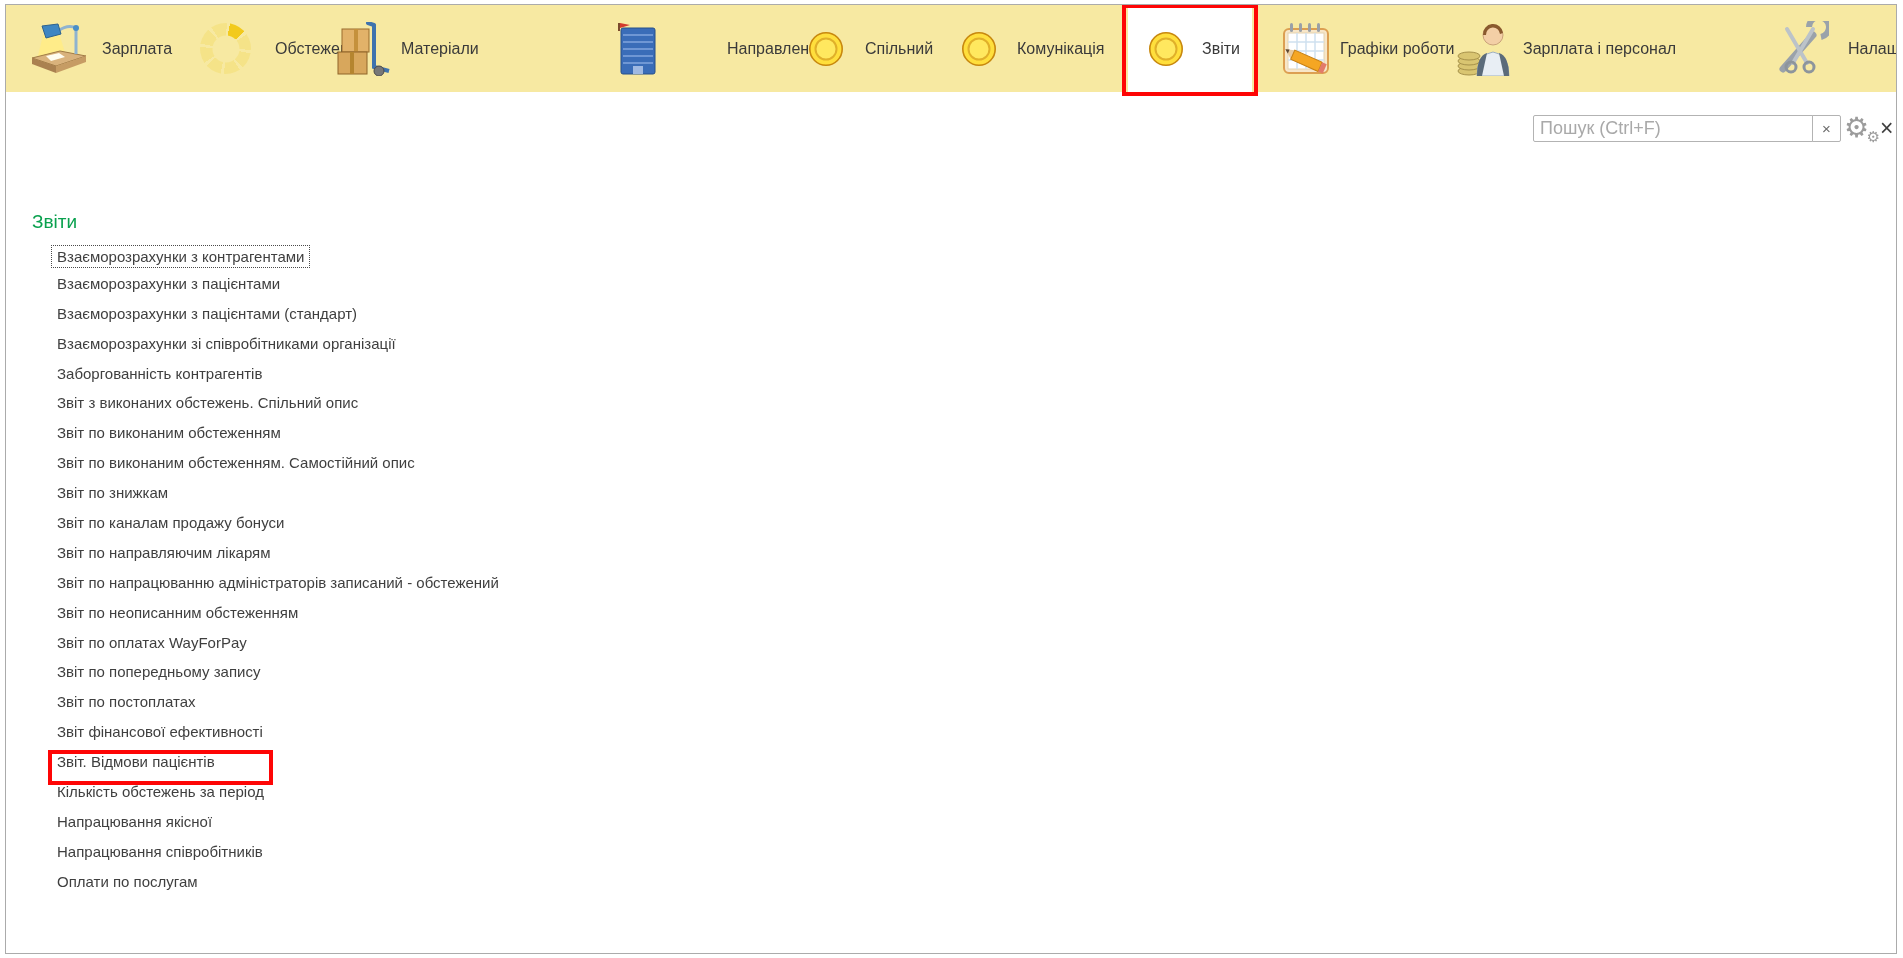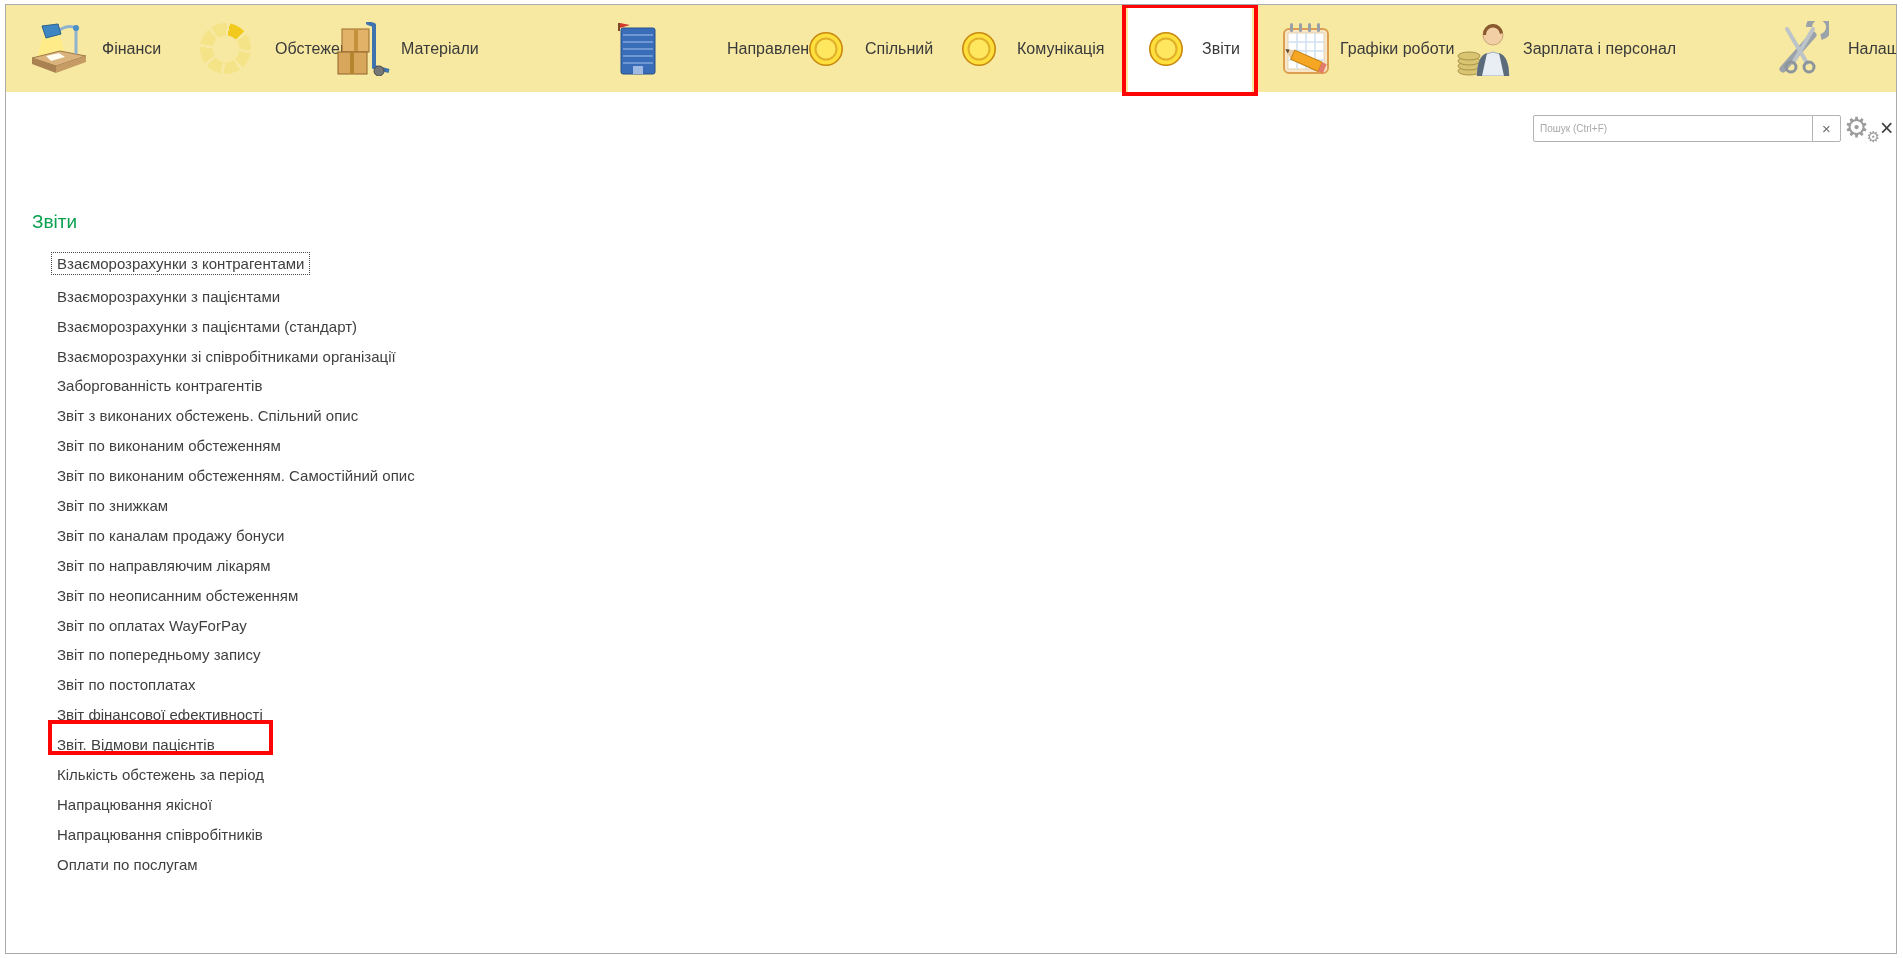--- a/index.html
+++ b/index.html
@@ -27,34 +27,34 @@
       #f5e388 91deg 128deg, rgba(0,0,0,0) 128deg 136deg,
       #f5e388 136deg 173deg, rgba(0,0,0,0) 173deg 181deg,
       #f5e388 181deg 218deg, rgba(0,0,0,0) 218deg 226deg,
       #f5e388 226deg 263deg, rgba(0,0,0,0) 263deg 271deg,
       #f5e388 271deg 308deg, rgba(0,0,0,0) 308deg 316deg,
       #f5e388 316deg 353deg, rgba(0,0,0,0) 353deg 360deg);}
   .spinner-hole{position:absolute;left:50%;top:50%;transform:translate(-50%,-50%);
     width:27px;height:27px;border-radius:50%;background:#f7e9a2;}
   
   .search-input{position:absolute;left:1527px;top:110px;width:280px;height:27px;
-    border:1px solid #b3b3b3;border-radius:2px 0 0 2px;padding:0 6px;font-size:10px;color:#333;
+    border:1px solid #b3b3b3;border-radius:2px 0 0 2px;padding:0 6px;font-size:18px;color:#333;
     box-sizing:border-box;outline:none;font-family:"Liberation Sans",sans-serif;background:#fff;}
   .search-input::placeholder{color:#a9a9a9;}
   .clear-box{position:absolute;left:1806px;top:110px;width:29px;height:27px;border:1px solid #b3b3b3;
     box-sizing:border-box;display:flex;align-items:center;justify-content:center;font-size:15px;
     color:#6b6b6b;background:#fff;cursor:pointer;border-radius:0 2px 2px 0;}
   .gear{position:absolute;left:1838px;top:105px;width:34px;height:36px;color:#9c9c9c;cursor:pointer;}
   .gear .g1{font-size:28px;line-height:36px;display:block;text-align:left;}
   .gear .g2{position:absolute;font-size:15px;right:-2px;bottom:0;}
   .close-x{position:absolute;left:1874px;top:109px;font-size:23px;color:#3f3f3f;cursor:pointer;line-height:28px;}
   
   .page-title{position:absolute;left:26px;top:206px;font-size:19px;color:#0ba14f;}
   .reports{position:absolute;left:0;top:240px;width:100%;}
-  .report-row{height:29.9px;display:flex;align-items:flex-end;padding-left:51px;position:relative;
+  .report-row{height:29.9px;display:flex;align-items:flex-start;padding-left:51px;position:relative;
     font-size:15px;color:#3f3f3f;cursor:pointer;}
   .report-row span.plain{pointer-events:auto;}
   .focus-frame{border:1px dotted #4a4a4a;padding:2px 5px;margin-left:-6px;}
   .item-annotation{left:42px;top:-3px;width:225px;height:35px;}
 </style>
 </head>
 <body>
 
 <div class="app-window">
 
@@ -65,21 +65,21 @@
             <polygon points="15,13 31,11 38,34 9,38" fill="#ffec86" opacity="0.9"></polygon>
             <polygon points="4,36 32,29 58,34 28,44" fill="#d9b27c" stroke="#a07b46" stroke-width="1"></polygon>
             <polygon points="4,36 4,42 28,51 28,44" fill="#aa8150"></polygon>
             <polygon points="58,34 58,40 28,51 28,44" fill="#c69c64"></polygon>
             <polygon points="18,34 31,31 37,35 23,39" fill="#fffdf0"></polygon>
             <path d="M30,9 Q40,2 48,6 L48,32" stroke="#8fb3cf" stroke-width="3" fill="none"></path>
             <circle cx="48" cy="6" r="3" fill="#4a8fc7"></circle>
             <polygon points="14,4 30,2 33,12 18,16" fill="#3e86c2" stroke="#2d628f" stroke-width="1"></polygon>
           </svg>
         </span>
-        <span class="tab-label">Фінанси</span>
+        <span class="tab-label">Зарплата</span>
       </div>
       <div class="tab" style="left: 194px; column-gap: 24px;">
         <span class="tab-icon">
           <div class="spinner-ring">
             <div class="spinner-hole"></div>
           </div>
         </span>
         <span class="tab-label">Обстеження</span>
       </div>
       <div class="tab" style="left: 328px; column-gap: 9px;">
@@ -245,20 +245,23 @@
       <div class="report-row">
         <span class="plain">Звіт по знижкам</span>
       </div>
       <div class="report-row">
         <span class="plain">Звіт по каналам продажу бонуси</span>
       </div>
       <div class="report-row">
         <span class="plain">Звіт по направляючим лікарям</span>
       </div>
       <div class="report-row">
+        <span class="plain">Звіт по напрацюванню адміністраторів записаний - обстежений</span>
+      </div>
+      <div class="report-row">
         <span class="plain">Звіт по неописанним обстеженням</span>
       </div>
       <div class="report-row">
         <span class="plain">Звіт по оплатах WayForPay</span>
       </div>
       <div class="report-row">
         <span class="plain">Звіт по попередньому запису</span>
       </div>
       <div class="report-row">
         <span class="plain">Звіт по постоплатах</span>

